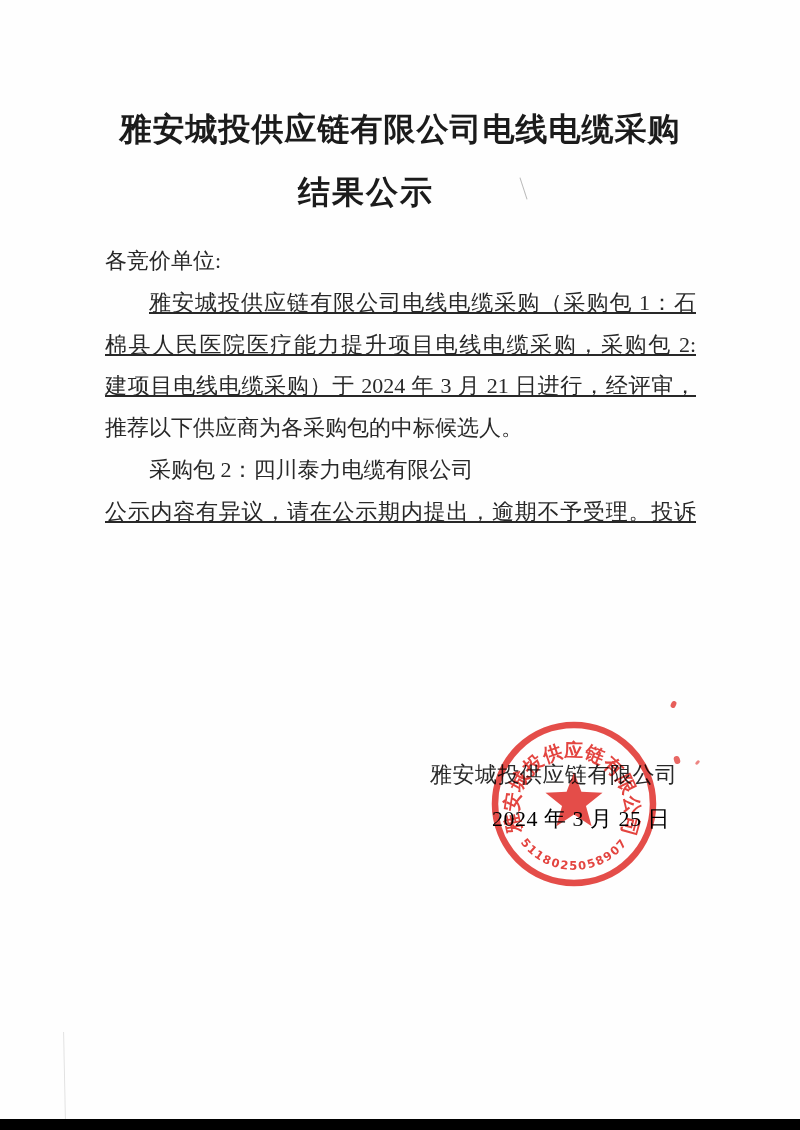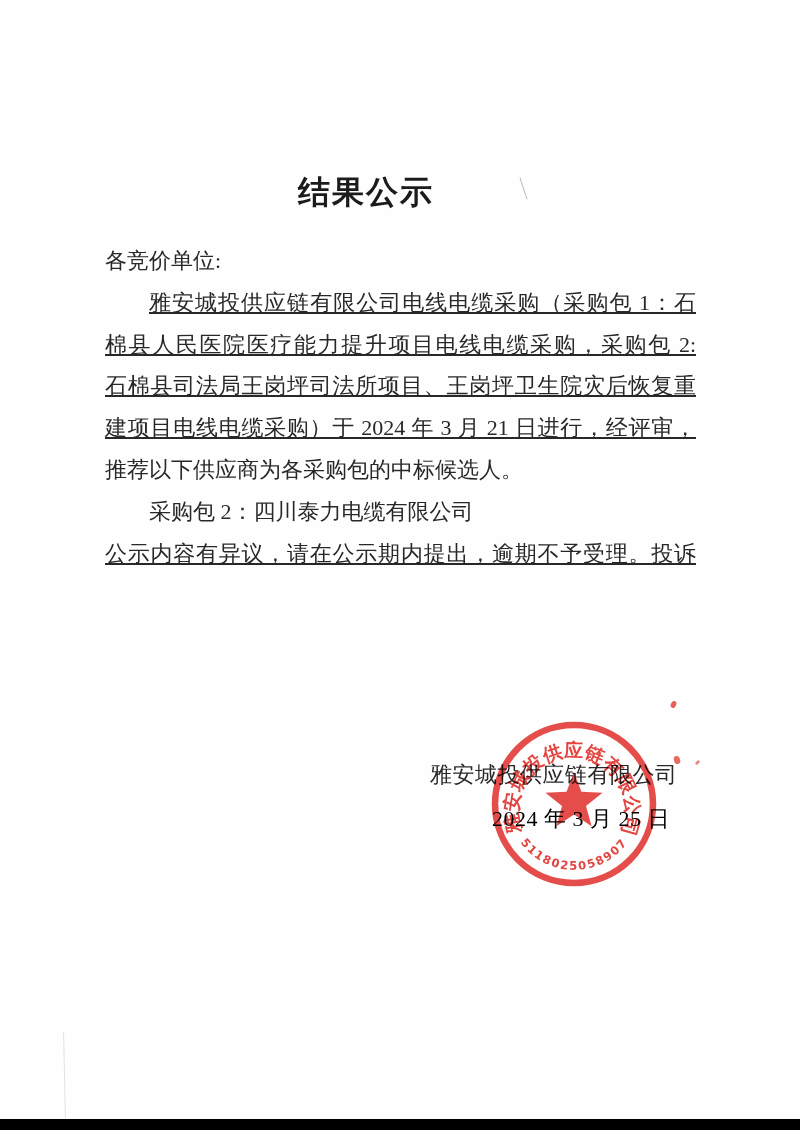--- a/index.html
+++ b/index.html
@@ -57,28 +57,28 @@
   }
   .bottom-bar{
     position:absolute;left:0;top:1119px;width:800px;height:11px;
   }
 </style>
 </head>
 <body>
 
 <div class="page" style="background: rgb(254, 254, 254);">
 
+  <div class="title1">雅安城投供应链有限公司电线电缆采购</div>
 
   <div class="title2">结果公示</div>
 
   <div class="body-block">
     <div class="line">各竞价单位:</div>
     <div class="line indent fill">雅安城投供应链有限公司电线电缆采购（采购包 1：石</div>
     <div class="line fill">棉县人民医院医疗能力提升项目电线电缆采购，采购包 2:</div>
-    <div class="line fill">石棉县司法局王岗坪司法所项目、王岗坪卫生院灾后恢复重</div>
     <div class="line fill">建项目电线电缆采购）于 2024 年 3 月 21 日进行，经评审，</div>
     <div class="line">推荐以下供应商为各采购包的中标候选人。</div>
     <div class="line indent">采购包 2：四川泰力电缆有限公司</div>
     <div class="line fill">公示内容有异议，请在公示期内提出，逾期不予受理。投诉</div>
   </div>
 
   <div class="sig-company">雅安城投供应链有限公司</div>
 
   <div class="sig-date">2024 年 3 月 25 日</div>
 

